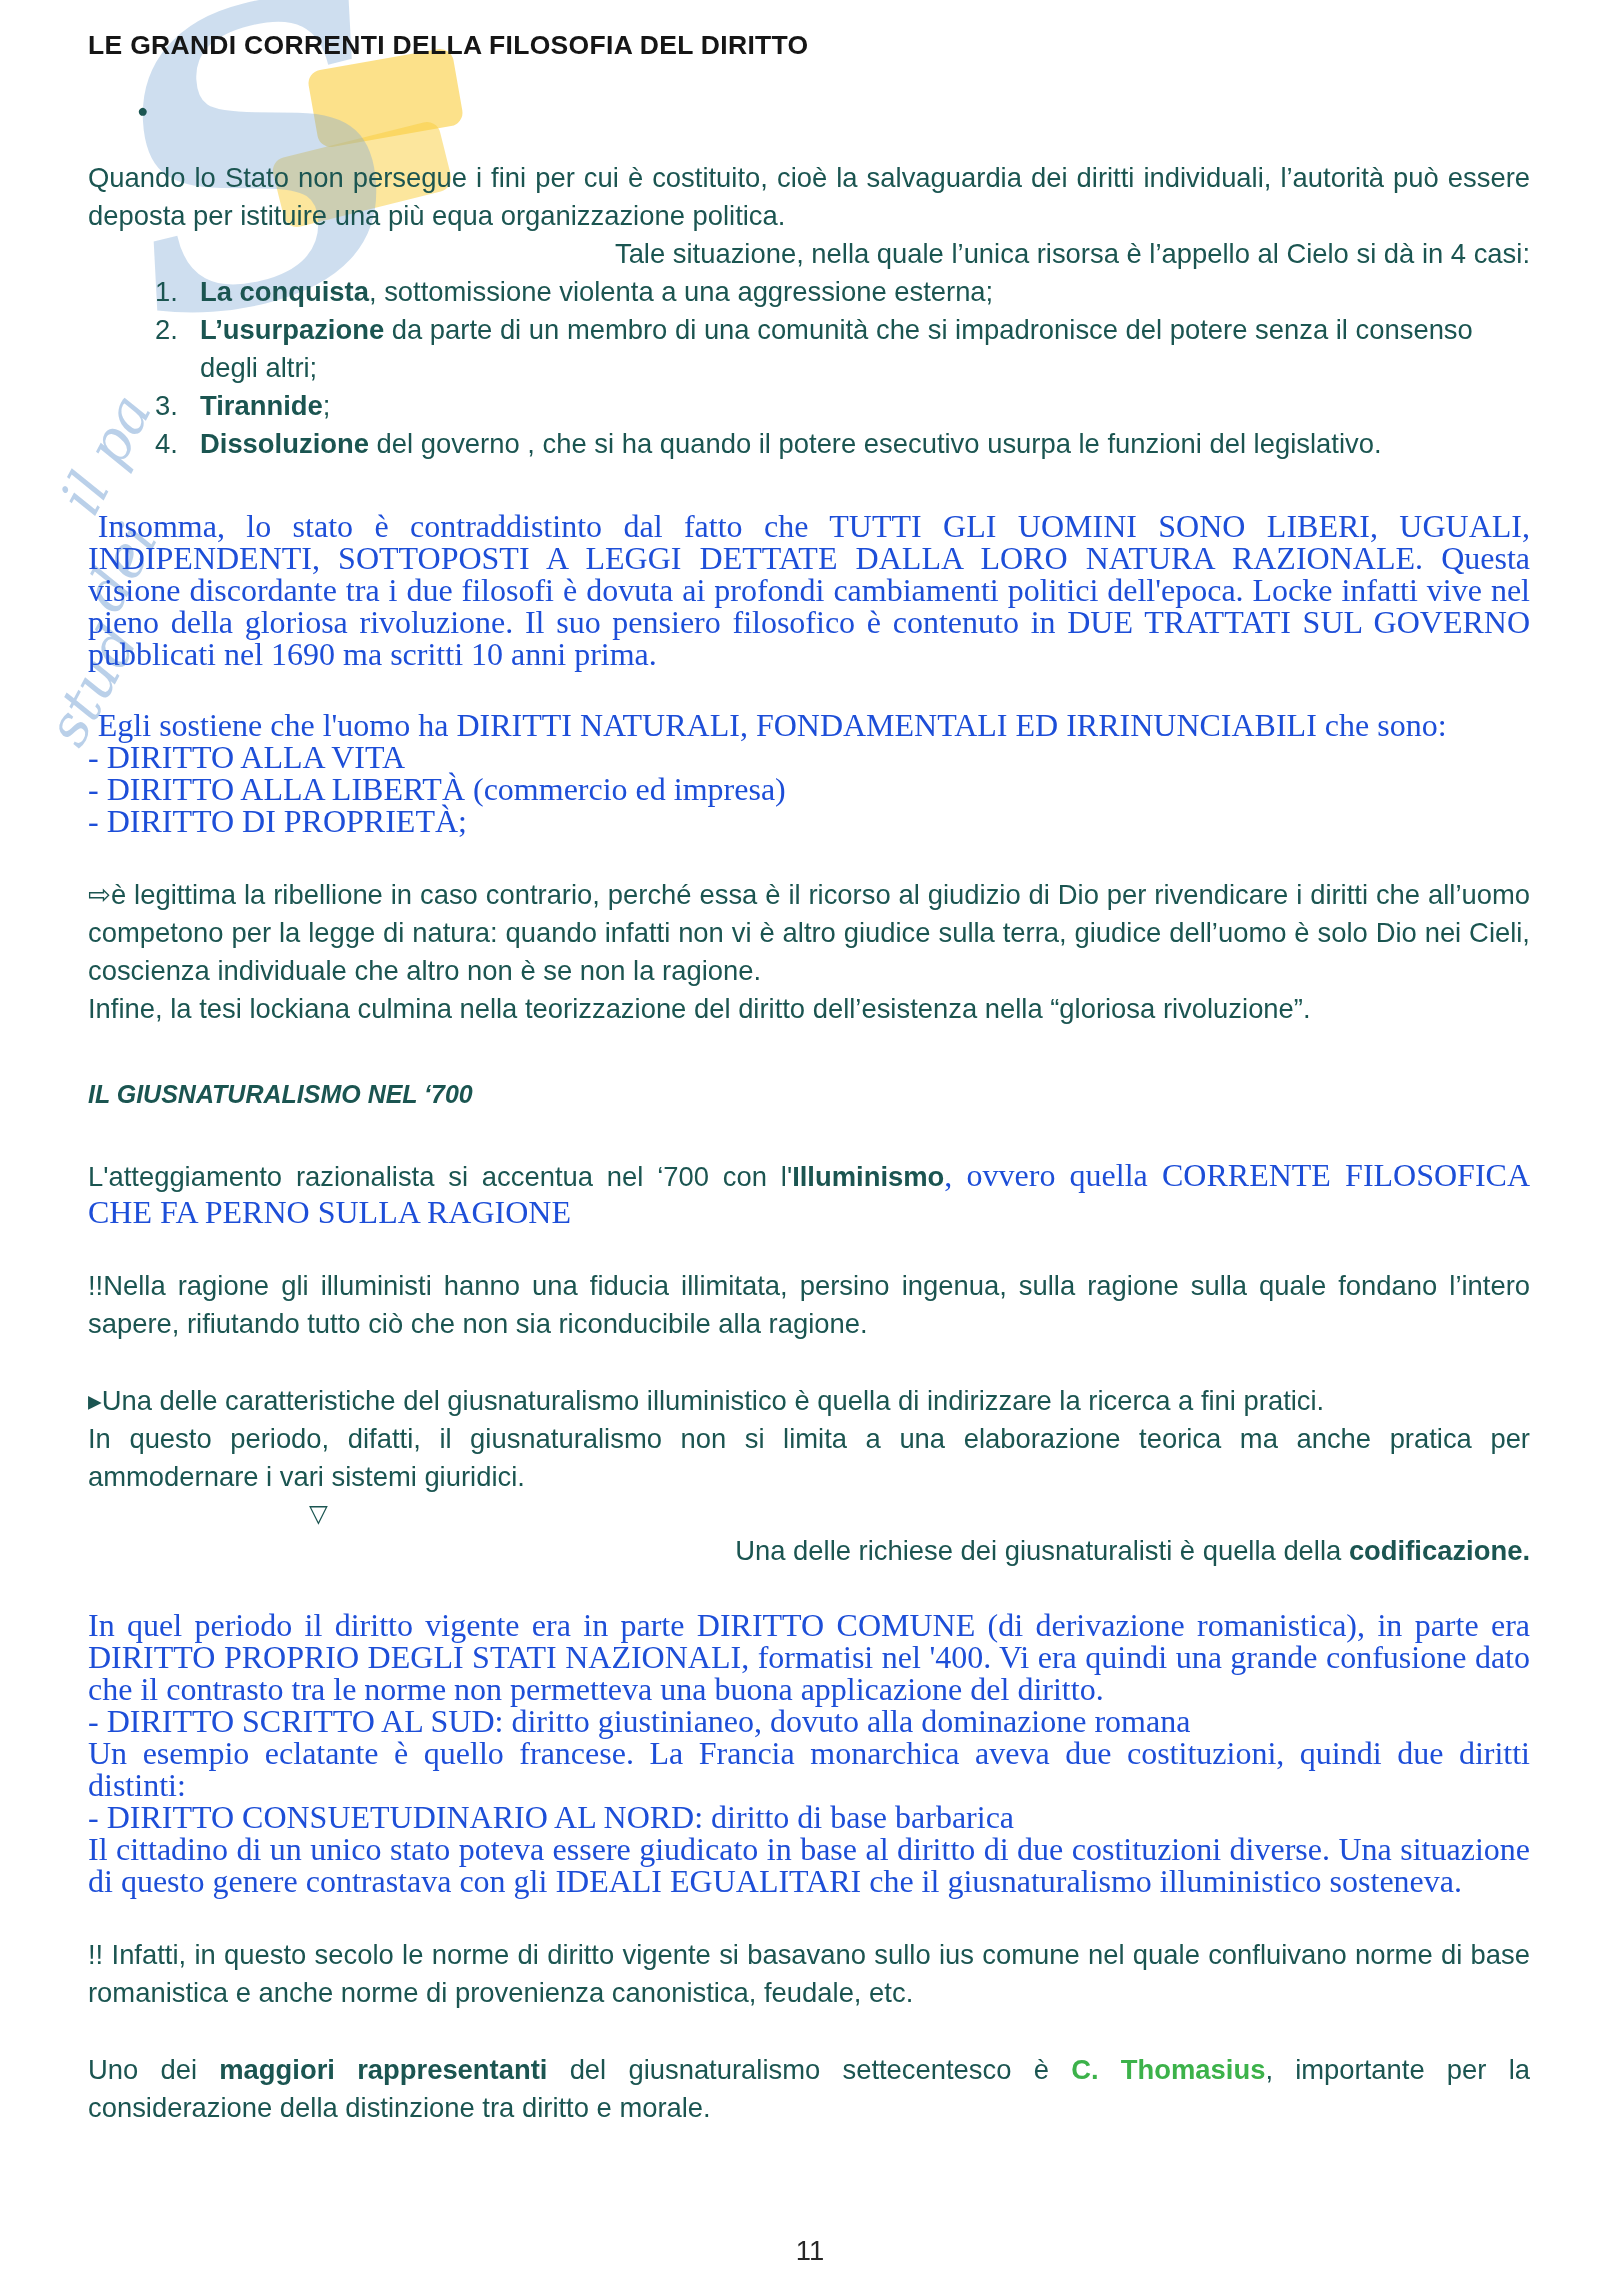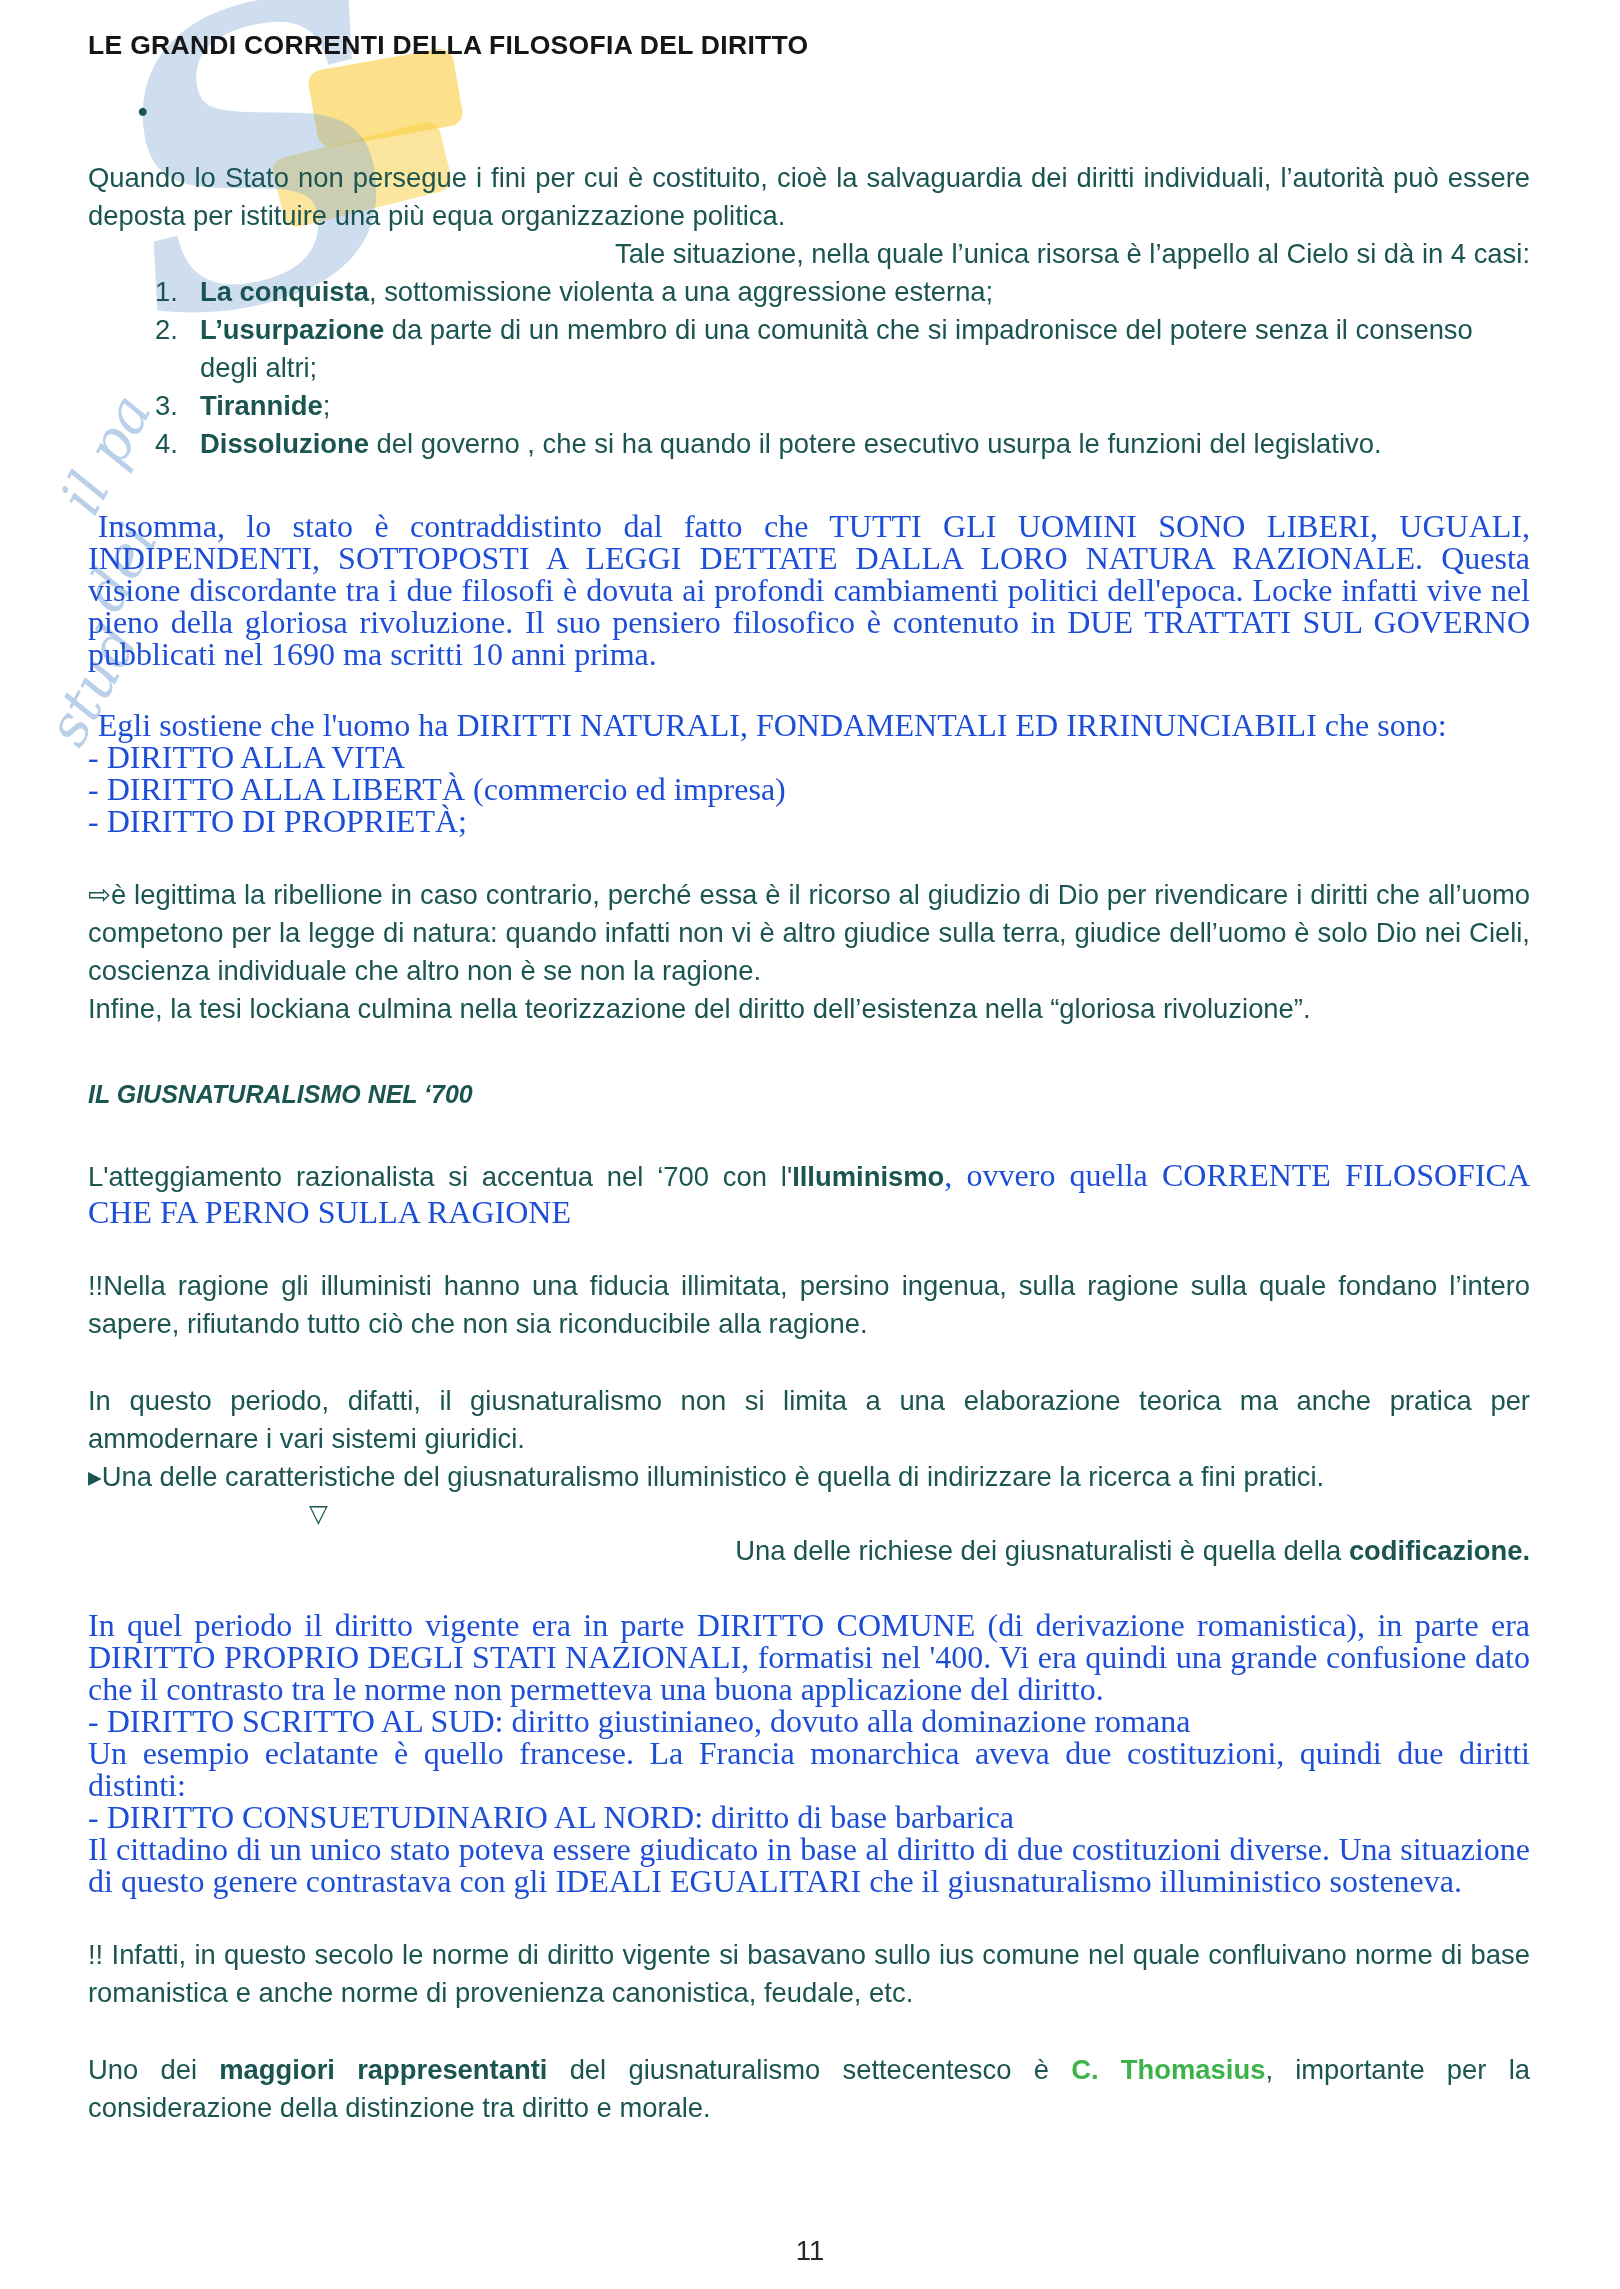--- a/index.html
+++ b/index.html
@@ -211,22 +211,22 @@
       <div>Infine, la tesi lockiana culmina nella teorizzazione del diritto dell’esistenza nella “gloriosa rivoluzione”.</div>
     </div>
 
     <h2 class="section-heading">IL GIUSNATURALISMO NEL ‘700</h2>
 
     <p class="mb40 just"><span class="sans ind">L'atteggiamento razionalista si accentua nel ‘700 con l'</span><b class="sans">Illuminismo</b><span class="serif">, ovvero quella CORRENTE FILOSOFICA CHE FA PERNO SULLA RAGIONE</span></p>
 
     <p class="sans just mb40">!!Nella ragione gli illuministi hanno una fiducia illimitata, persino ingenua, sulla ragione sulla quale fondano l’intero sapere, rifiutando tutto ciò che non sia riconducibile alla ragione.</p>
 
     <div class="sans just">
+      <div>▸Una delle caratteristiche del giusnaturalismo illuministico è quella di indirizzare la ricerca a fini pratici.</div>
       <div>In questo periodo, difatti, il giusnaturalismo non si limita a una elaborazione teorica ma anche pratica per ammodernare i vari sistemi giuridici.</div>
-      <div>▸Una delle caratteristiche del giusnaturalismo illuministico è quella di indirizzare la ricerca a fini pratici.</div>
     </div>
 
     <div class="sans triangle-marker">▽</div>
 
     <p class="sans mb40"><span>Una delle richiese dei giusnaturalisti è quella della </span><b>codificazione.</b></p>
 
     <div class="serif just mb40">
       <div>In quel periodo il diritto vigente era in parte DIRITTO COMUNE (di derivazione romanistica), in parte era DIRITTO PROPRIO DEGLI STATI NAZIONALI, formatisi nel '400. Vi era quindi una grande confusione dato che il contrasto tra le norme non permetteva una buona applicazione del diritto.</div>
       <div>- DIRITTO SCRITTO AL SUD: diritto giustinianeo, dovuto alla dominazione romana</div>
       <div>Un esempio eclatante è quello francese. La Francia monarchica aveva due costituzioni, quindi due diritti distinti:</div>

